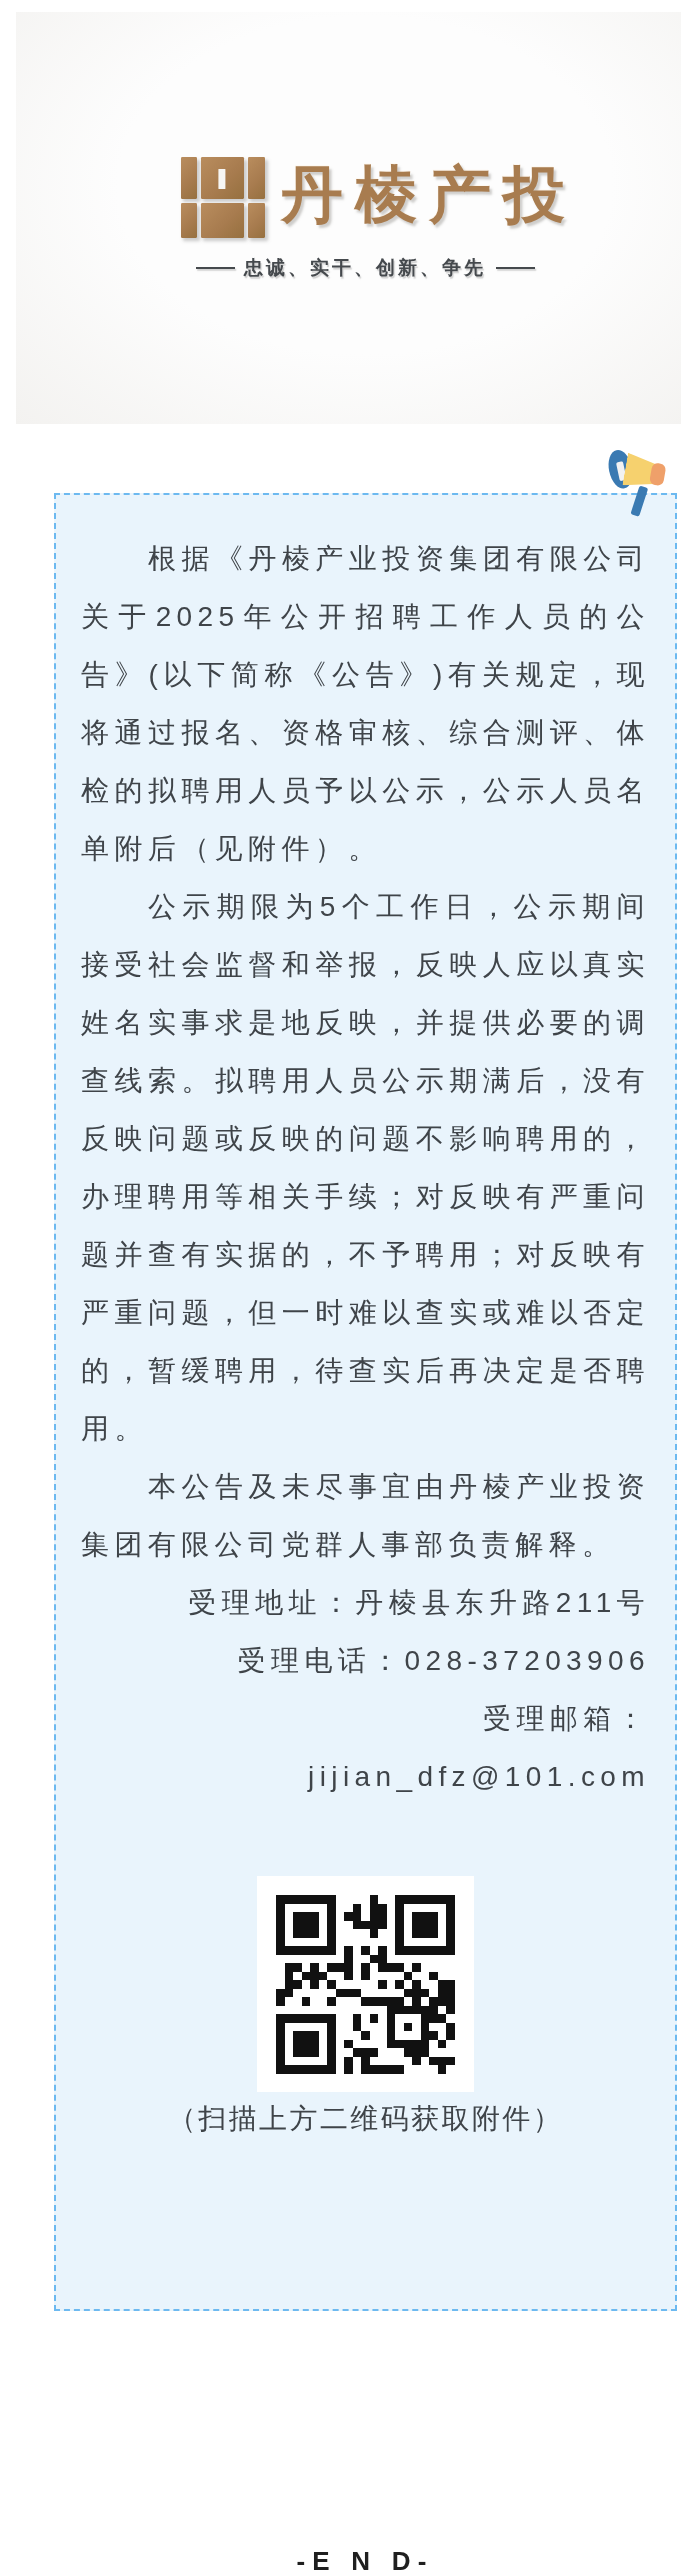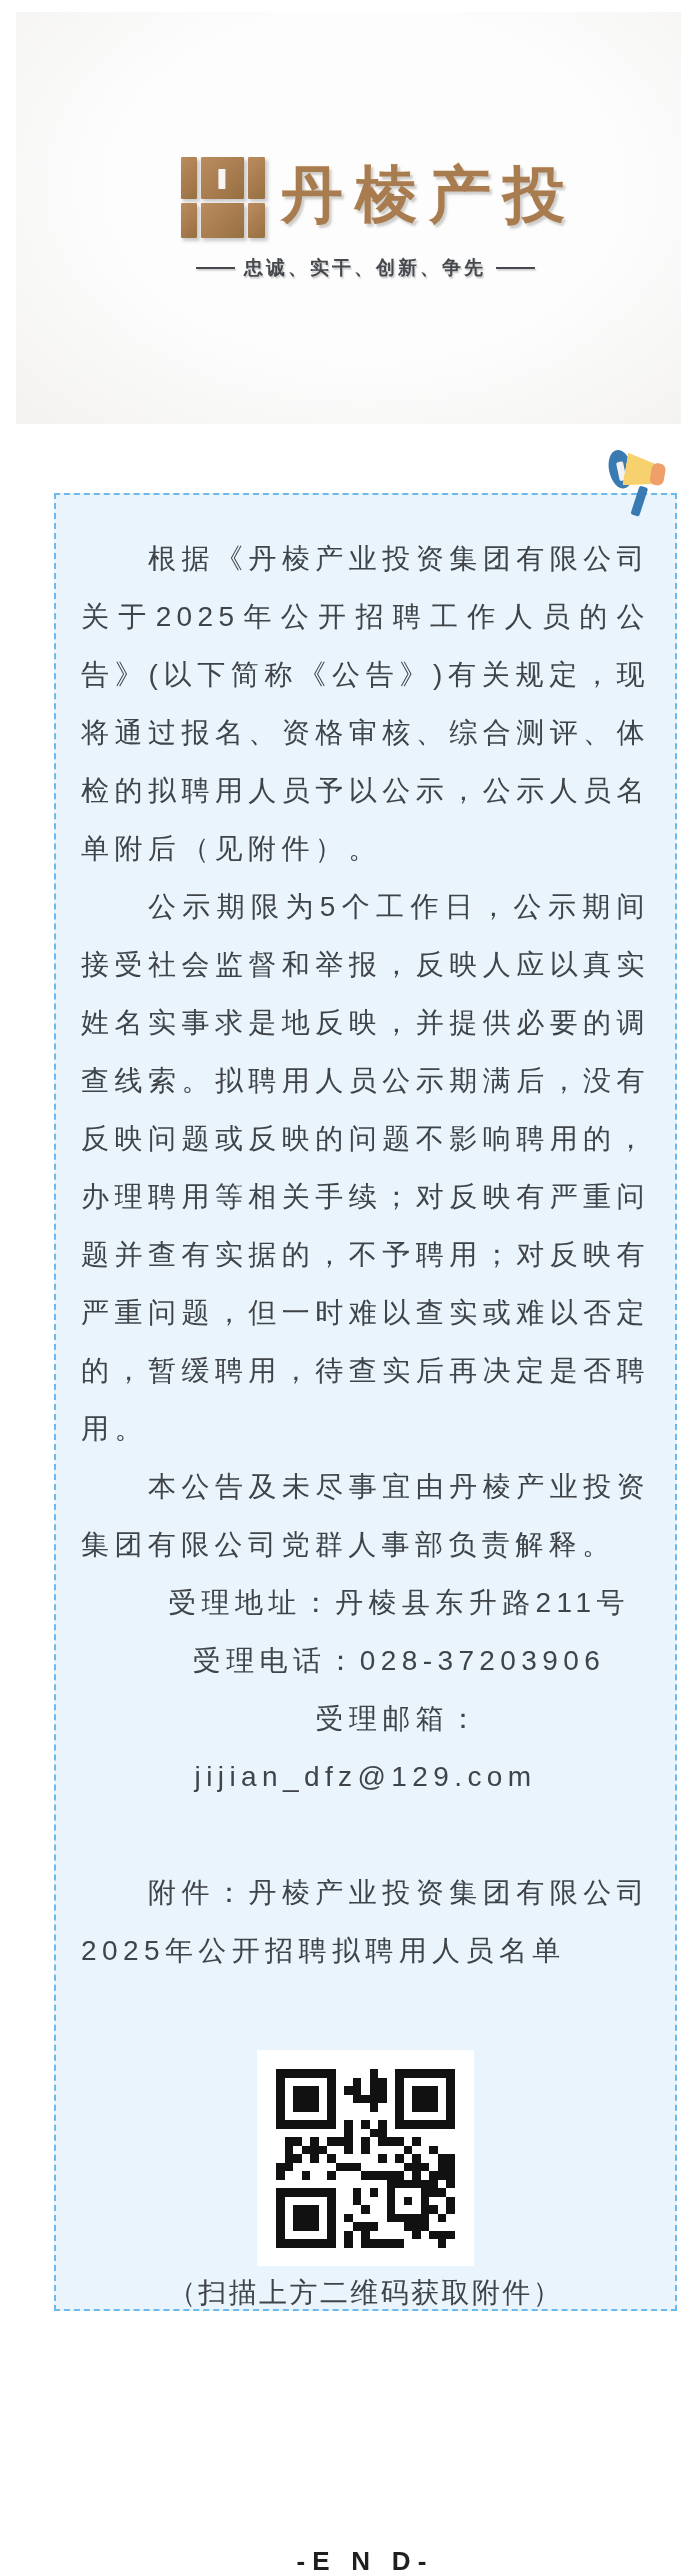--- a/index.html
+++ b/index.html
@@ -74,21 +74,21 @@
   
   .notice-box{
     position:absolute;left:38px;top:481px;width:623px;height:1818px;
     background:var(--box_bg);border:2.4px dashed var(--box_border);
     padding:35px 25px 15px 25px;
   }
   .para,.line{
     font-size:28px;line-height:58px;letter-spacing:5.4px;color:var(--body_text);
     text-align:justify;text-indent:67px;
   }
-  .line{text-align:center;}
+  .line{text-align:right;}
   .attach{margin-top:58px;}
   .qr-wrap{
     width:217px;height:216px;margin:70px auto 0 auto;background:#ffffff;
     display:flex;align-items:center;justify-content:center;
   }
   .qr-caption{
     margin-top:8.4px;text-align:center;font-size:28px;line-height:38px;
     letter-spacing:2.4px;color:var(--body_text);text-indent:0;
   }
 
@@ -130,22 +130,21 @@
     <div class="mega-mouth"></div>
     <div class="mega-handle"></div>
   </div>
 
   <section class="notice-box">
     <p class="para">根据《丹棱产业投资集团有限公司关于2025年公开招聘工作人员的公告》(以下简称《公告》)有关规定，现将通过报名、资格审核、综合测评、体检的拟聘用人员予以公示，公示人员名单附后（见附件）。</p>
     <p class="para">公示期限为5个工作日，公示期间接受社会监督和举报，反映人应以真实姓名实事求是地反映，并提供必要的调查线索。拟聘用人员公示期满后，没有反映问题或反映的问题不影响聘用的，办理聘用等相关手续；对反映有严重问题并查有实据的，不予聘用；对反映有严重问题，但一时难以查实或难以否定的，暂缓聘用，待查实后再决定是否聘用。</p>
     <p class="para">本公告及未尽事宜由丹棱产业投资集团有限公司党群人事部负责解释。</p>
     <p class="line">受理地址：丹棱县东升路211号</p>
     <p class="line">受理电话：028-37203906</p>
-    <p class="line">受理邮箱：jijian_dfz@129.com</p>
-    <p class="para attach">附件：丹棱产业投资集团有限公司2025年公开招聘拟聘用人员名单</p>
+    <p class="line">受理邮箱：jijian_dfz@101.com</p>
     <div class="qr-wrap">
       <svg id="qr-svg" width="179" height="179" viewBox="0 0 21 21" shape-rendering="crispEdges">
           <rect x="0" y="0" width="1" height="1" fill="#111111"></rect>
           <rect x="1" y="0" width="1" height="1" fill="#111111"></rect>
           <rect x="2" y="0" width="1" height="1" fill="#111111"></rect>
           <rect x="3" y="0" width="1" height="1" fill="#111111"></rect>
           <rect x="4" y="0" width="1" height="1" fill="#111111"></rect>
           <rect x="5" y="0" width="1" height="1" fill="#111111"></rect>
           <rect x="6" y="0" width="1" height="1" fill="#111111"></rect>
           <rect x="11" y="0" width="1" height="1" fill="#111111"></rect>

